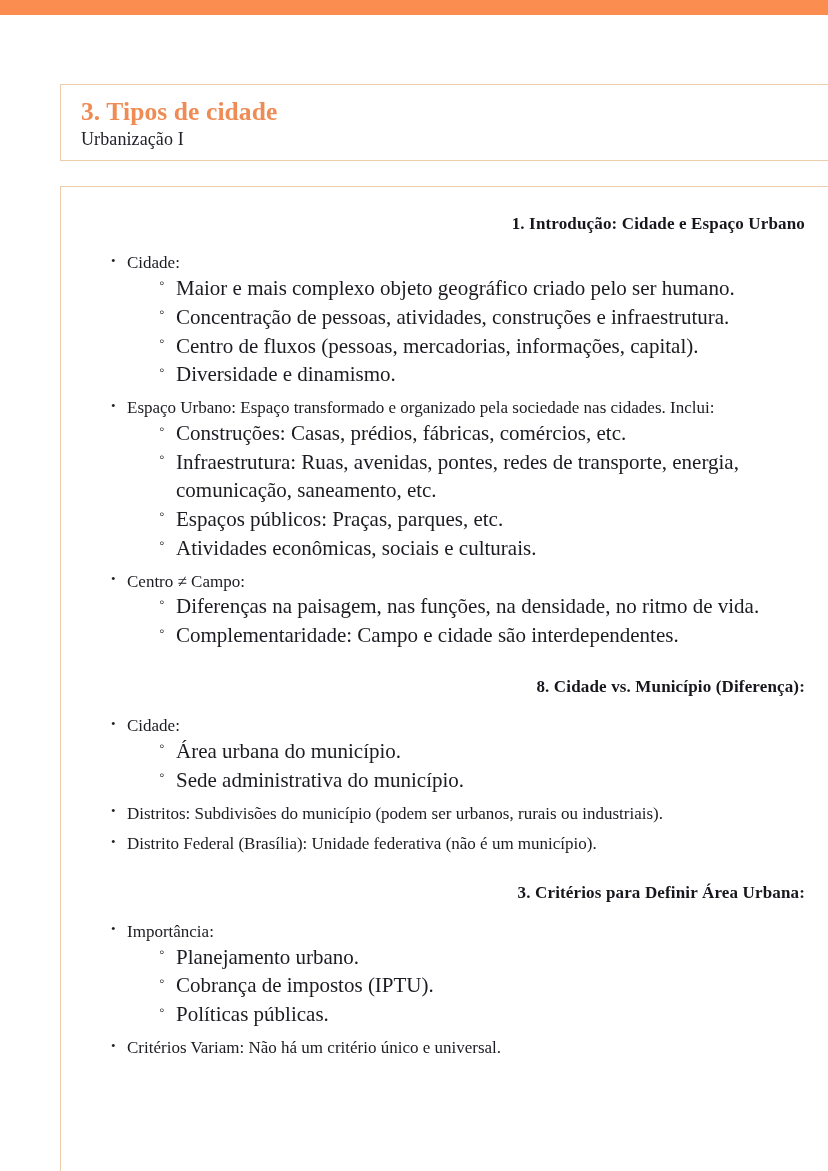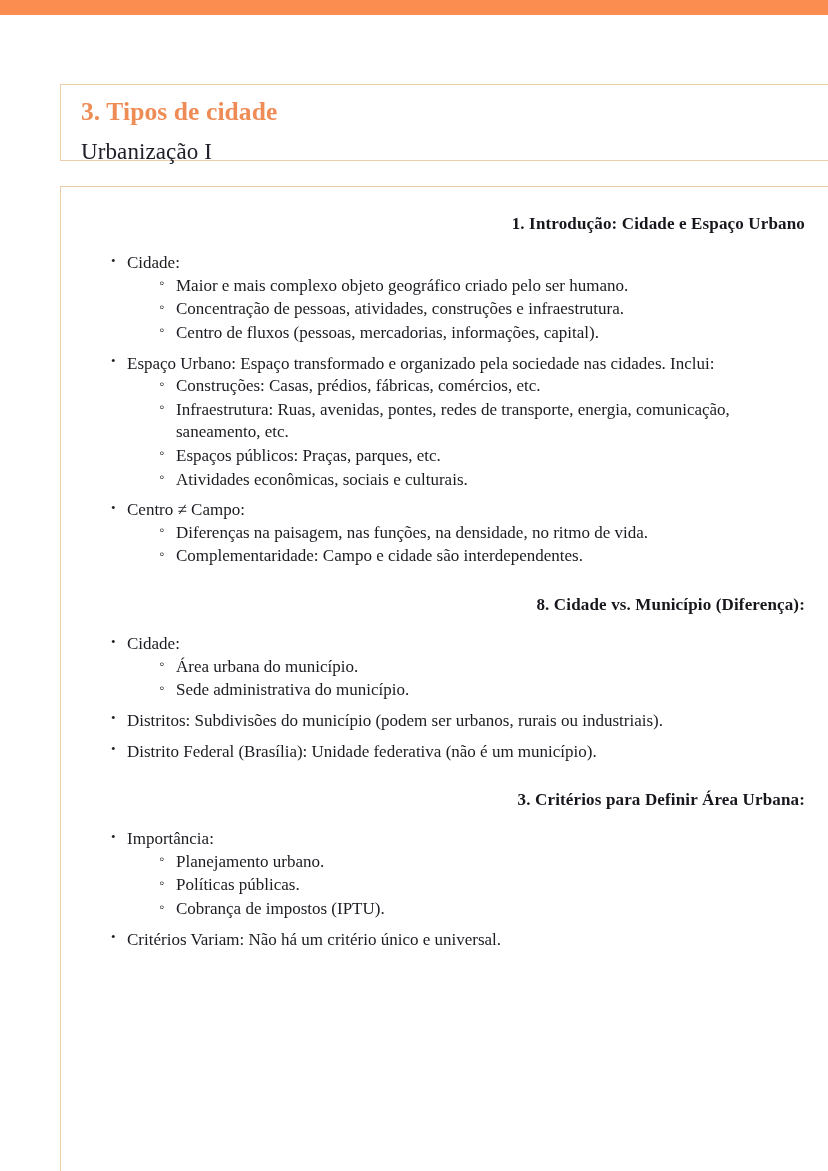--- a/index.html
+++ b/index.html
@@ -53,22 +53,22 @@
   
   .doc-title {
     margin: 0;
     font-size: 25.5px;
     font-weight: 700;
     line-height: 1.15;
     color: #ef8c56;
     letter-spacing: 0.1px;
   }
   .doc-subtitle {
-    margin: 13px 0 0 0;
-    font-size: 23px;
+    margin: 3px 0 0 0;
+    font-size: 18px;
     font-weight: 400;
     line-height: 1.15;
     color: #20202a;
     letter-spacing: 0.1px;
   }
 
   
   .section-heading {
     margin: 0;
     font-size: 17px;
@@ -105,21 +105,21 @@
     color: #1b1b21;
   }
 
   ul.lvl2 {
     list-style: none;
     margin: 0;
     padding: 0 0 0 32px;
   }
   ul.lvl2 > li {
     position: relative;
-    font-size: 17px;
+    font-size: 21px;
     line-height: 1.33;
     color: #1b1b21;
     padding-left: 17px;
     margin: 0 0 1px 0;
   }
   ul.lvl2 > li::before {
     content: "\25E6";
     position: absolute;
     left: 0;
     top: -0.5px;
@@ -141,20 +141,21 @@
 
 <div class="box content-box">
   <div id="sections-root">
       <div class="section">
         <h2 class="section-heading">1. Introdução: Cidade e Espaço Urbano</h2>
         <ul class="lvl1">
           <li><span class="txt">Cidade:</span><ul class="lvl2">
               <li>Maior e mais complexo objeto geográfico criado pelo ser humano.</li>
               <li>Concentração de pessoas, atividades, construções e infraestrutura.</li>
               <li>Centro de fluxos (pessoas, mercadorias, informações, capital).</li>
+              <li>Diversidade e dinamismo.</li>
             </ul></li>
           <li><span class="txt">Espaço Urbano: Espaço transformado e organizado pela sociedade nas cidades. Inclui:</span><ul class="lvl2">
               <li>Construções: Casas, prédios, fábricas, comércios, etc.</li>
               <li>Infraestrutura: Ruas, avenidas, pontes, redes de transporte, energia, comunicação, saneamento, etc.</li>
               <li>Espaços públicos: Praças, parques, etc.</li>
               <li>Atividades econômicas, sociais e culturais.</li>
             </ul></li>
           <li><span class="txt">Centro ≠ Campo:</span><ul class="lvl2">
               <li>Diferenças na paisagem, nas funções, na densidade, no ritmo de vida.</li>
               <li>Complementaridade: Campo e cidade são interdependentes.</li>
@@ -170,20 +171,20 @@
             </ul></li>
           <li><span class="txt">Distritos: Subdivisões do município (podem ser urbanos, rurais ou industriais).</span></li>
           <li><span class="txt">Distrito Federal (Brasília): Unidade federativa (não é um município).</span></li>
         </ul>
       </div>
       <div class="section">
         <h2 class="section-heading">3. Critérios para Definir Área Urbana:</h2>
         <ul class="lvl1">
           <li><span class="txt">Importância:</span><ul class="lvl2">
               <li>Planejamento urbano.</li>
+              <li>Cobrança de impostos (IPTU).</li>
               <li>Políticas públicas.</li>
-              <li>Cobrança de impostos (IPTU).</li>
             </ul></li>
           <li><span class="txt">Critérios Variam: Não há um critério único e universal.</span></li>
         </ul>
       </div>
     </div>
 </div>
 
 </body></html>

